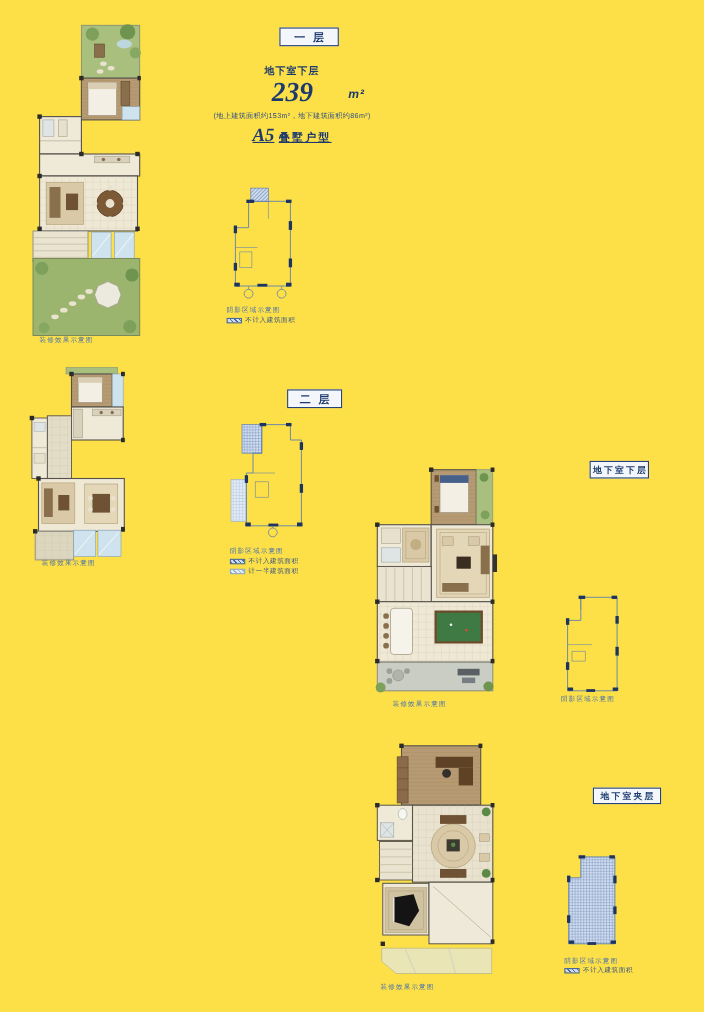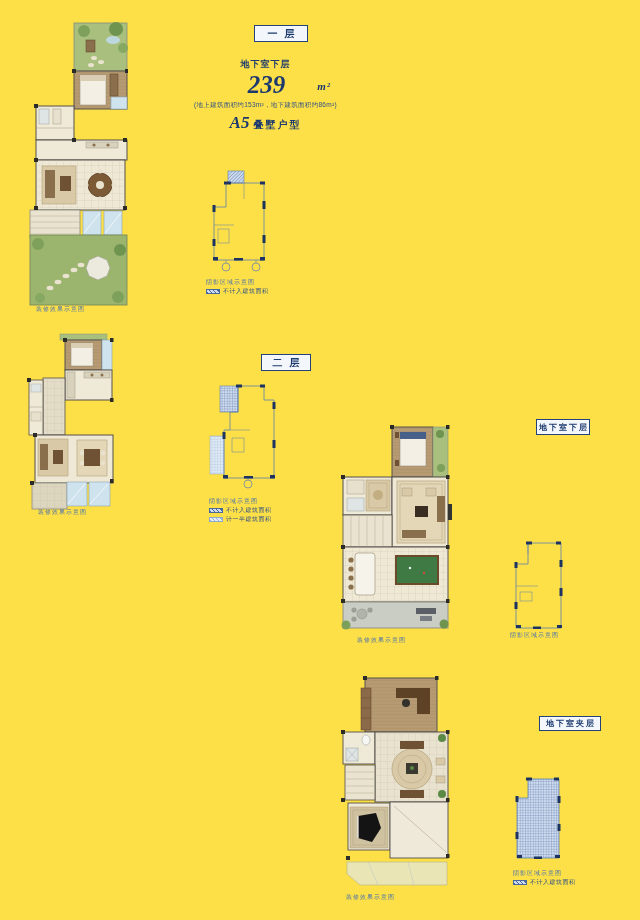--- a/index.html
+++ b/index.html
@@ -16,23 +16,23 @@
   .label-small { font-size:8px; letter-spacing:2px; text-indent:2px; }
   .caption { position:absolute; font-size:6px; color:#4f74aa; letter-spacing:1px; white-space:nowrap; }
   .legend-row { position:absolute; display:flex; align-items:center; gap:3px; }
   .legend-row span.txt { font-size:6px; color:#2f4f86; letter-spacing:.5px; white-space:nowrap; }
   .sw { display:inline-block; width:14px; height:5px; border:1px solid #4a699e; }
   .sw-dark { background:repeating-linear-gradient(45deg,#4a699e 0 1px,#cfdcef 1px 3px); }
   .sw-light { background:repeating-linear-gradient(45deg,#9db4d6 0 1px,#e3ecf6 1px 3px); border-color:#8fa9cc; }
   .area-block { position:absolute; left:178px; top:58px; width:175px; text-align:center; color:#1d3a6e; }
   .area-main { font-size:9px; font-weight:bold; letter-spacing:1px; }
   .area-big { font-family:"Liberation Serif", serif; font-style:italic; font-size:25px; font-weight:bold; letter-spacing:0; vertical-align:-3px;margin-left:48px; }
-  .area-unit { font-family:Liberation Serif, serif; font-style:italic; font-size:11px; font-weight:bold;margin-left:32px; }
+  .area-unit { font-family:Liberation Sans, sans-serif; font-style:italic; font-size:11px; font-weight:bold;margin-left:32px; }
   .area-detail { font-size:6.5px; margin-top:2px; color:#2f4f86; letter-spacing:.3px; }
-  .unit-type { font-size:10px; font-weight:bold; margin-top:3px; letter-spacing:2px; }
+  .unit-type { font-size:10px; font-weight:bold; margin-top:3px; letter-spacing:2px;text-decoration:underline; }
   .unit-model { font-family:"Liberation Serif", serif; font-style:italic; font-size:17px; margin-right:4px; letter-spacing:0; }
   svg { position:absolute; display:block; }
 </style>
 </head>
 <body>
 
 <div class="canvas">
 
   <svg width="0" height="0">
     <defs>

